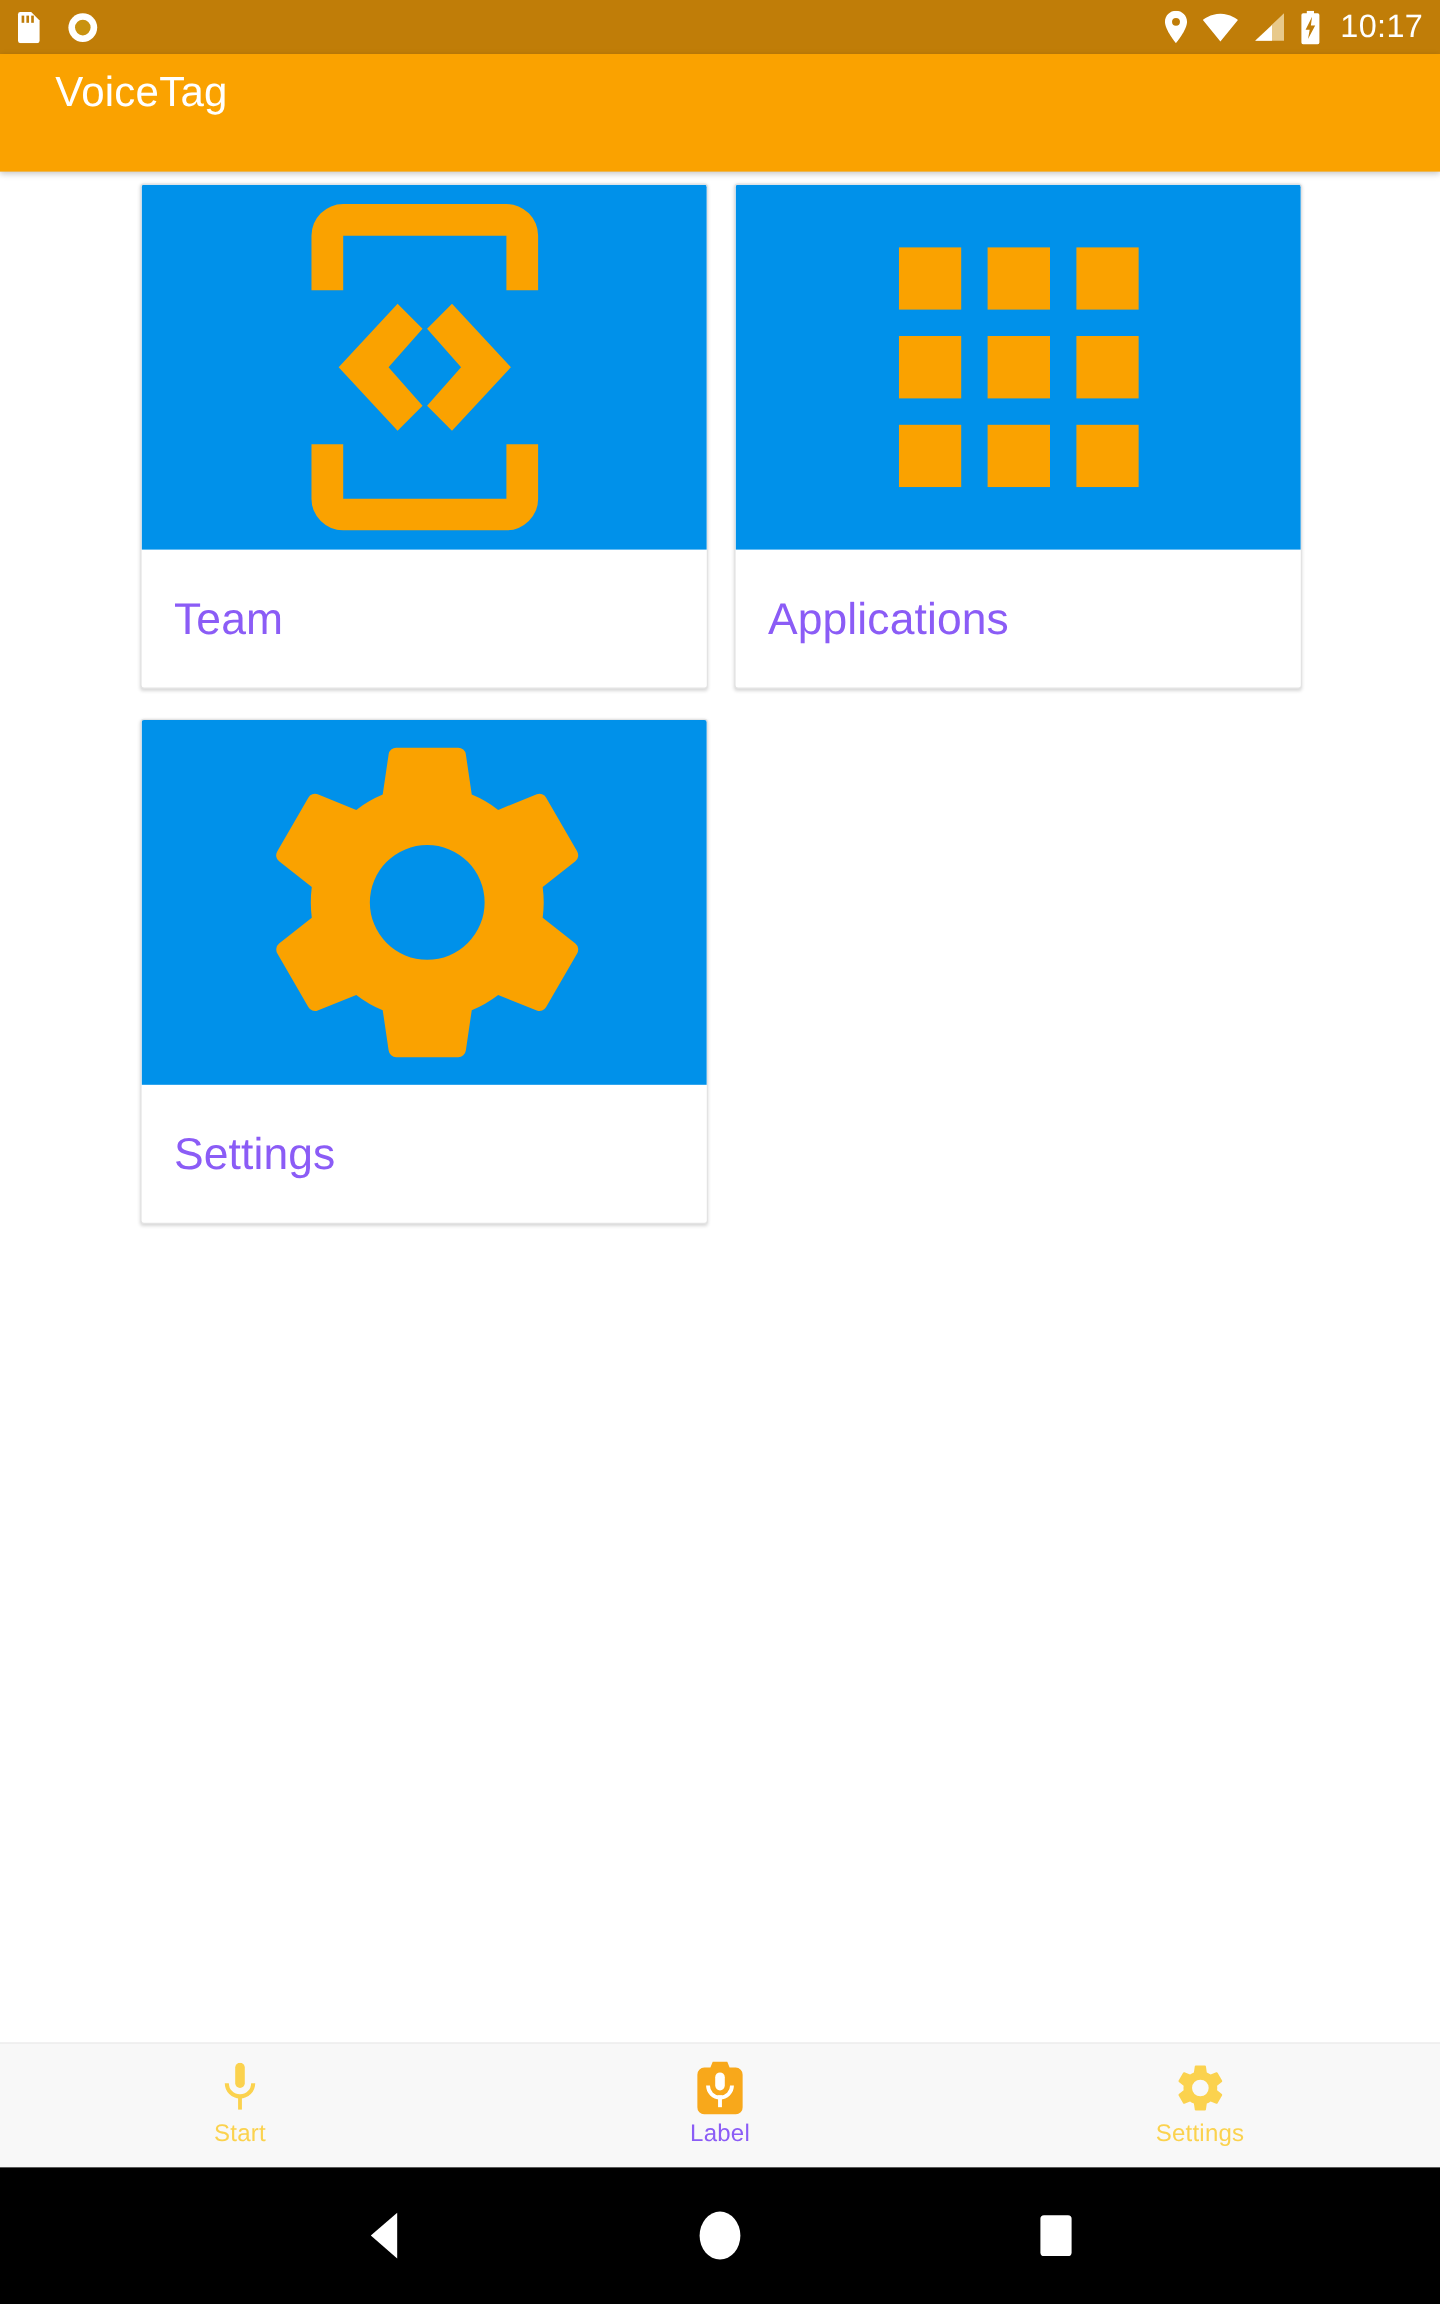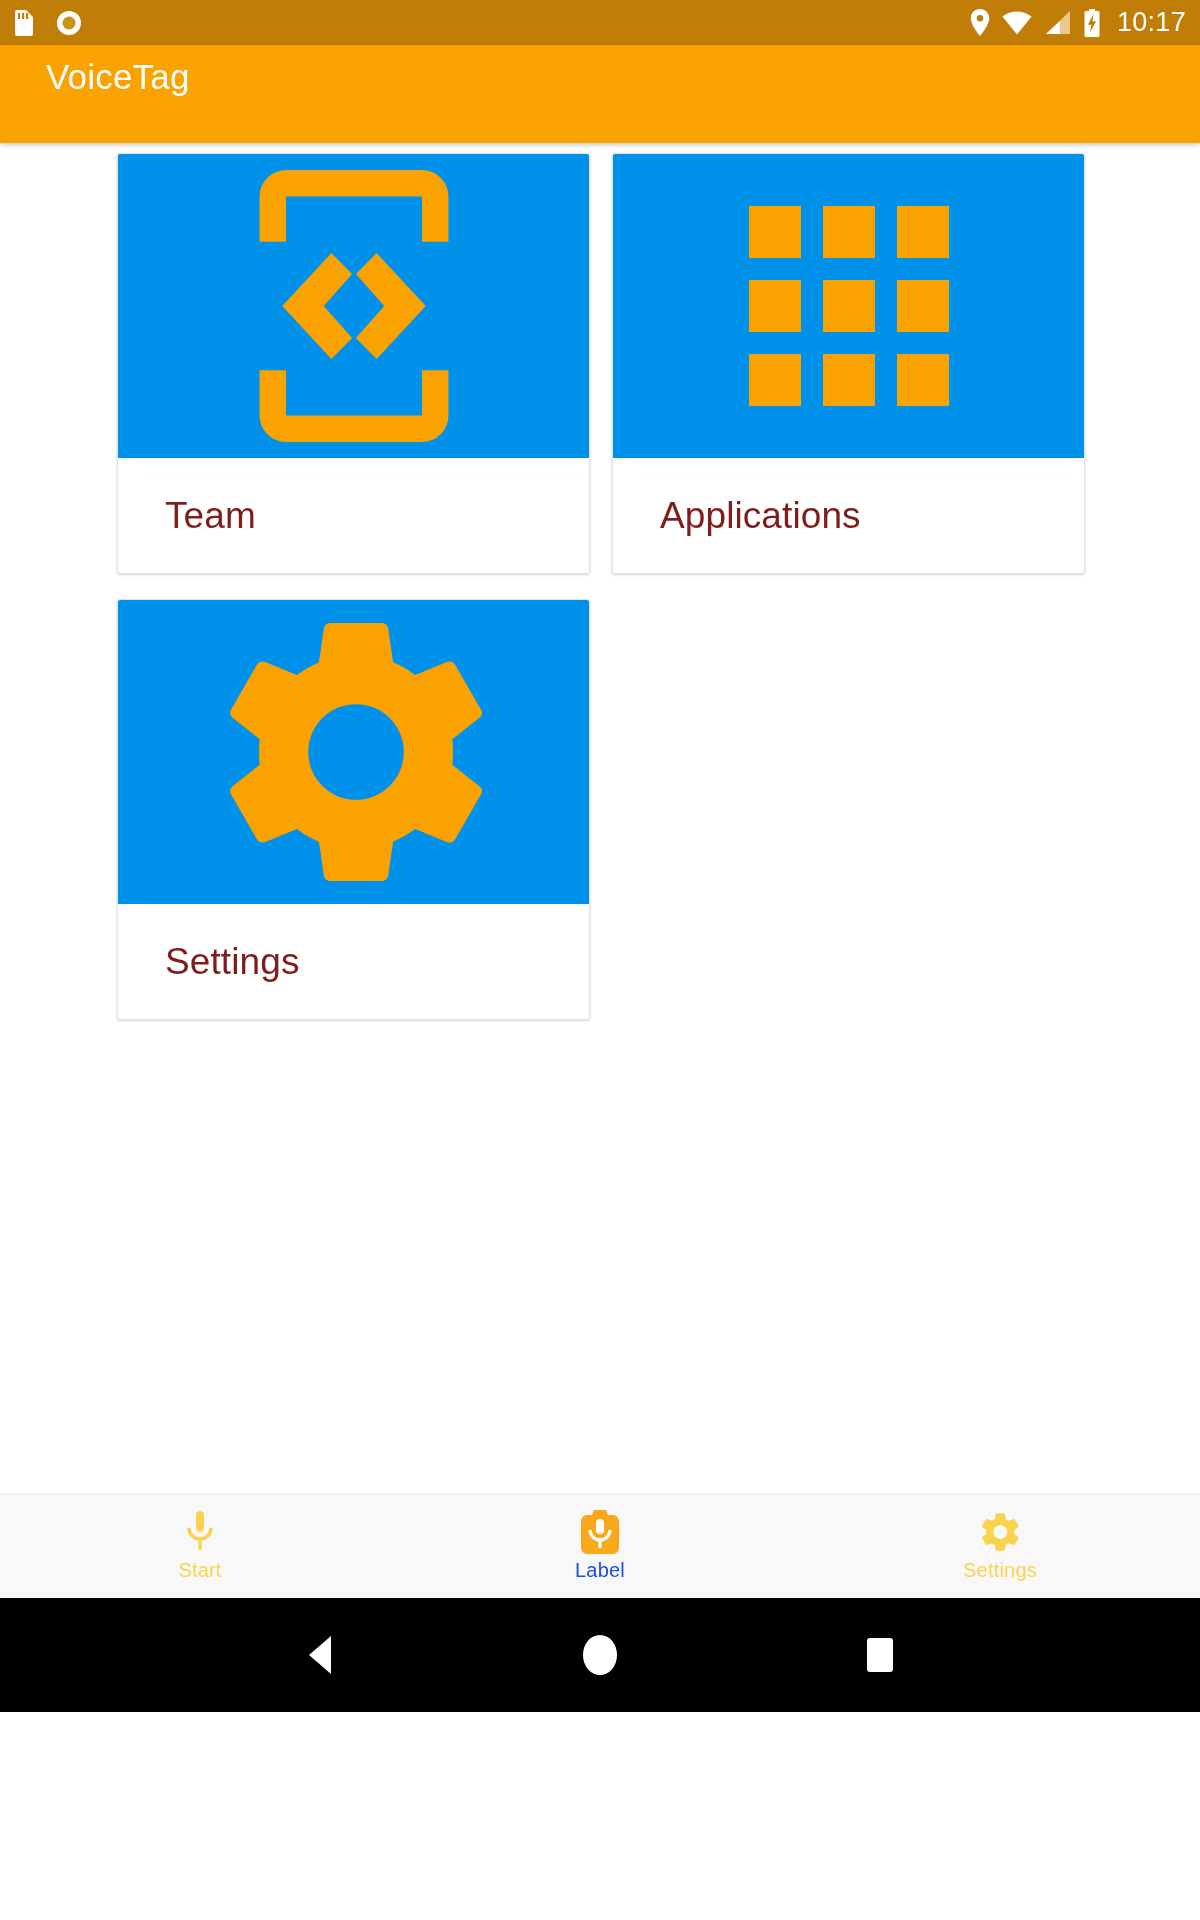--- a/index.html
+++ b/index.html
@@ -4,21 +4,21 @@
 <style>
   * { margin:0; padding:0; box-sizing:border-box; }
   html,body{
     width:1200px; height:1920px;
     background:#ffffff;
     font-family:"Liberation Sans", sans-serif;
     overflow:hidden;
   }
   .phone{
     position:relative;
-    width:1200px; height:1712px;
+    width:1200px; height:1920px;
     display:flex; flex-direction:column;
     background:#ffffff;
   }
 
   
   .status-bar{
     height:45px;
     background:#C07D08;
     display:flex; align-items:center;
     padding:0 14px;
@@ -79,25 +79,24 @@
     background:#0091EA;
     display:flex; align-items:center; justify-content:center;
     flex:0 0 auto;
   }
   .card-image svg{ display:block; }
   .card-label{
     height:115px;
     display:flex; align-items:center;
     padding:5px 27px;
     font-size:37px;
-    color:#7f1d1d;
+    color:#8b5cf6;
     font-weight:400;
     letter-spacing:.1px;
     white-space:nowrap;
-    margin-left:20px;
   }
 
   
   .bottom-nav{
     height:104px;
     background:#F8F8F8;
     border-top:1px solid #e9e9e9;
     display:flex;
     align-items:center;
     flex:0 0 auto;
@@ -110,21 +109,21 @@
     gap:6px;
     height:100%;
   }
   .nav-icon{ height:42px; display:flex; align-items:center; justify-content:center; }
   .nav-label{
     font-size:20px;
     letter-spacing:.2px;
   }
   .nav-item.inactive .nav-label{ color:#FBD košt; }
   .nav-item.inactive .nav-label{ color:#FBD24E; }
-  .nav-item.active .nav-label{ color:#1d4ed8; }
+  .nav-item.active .nav-label{ color:#8b5cf6; }
 
   
   .system-nav{
     height:114px;
     background:#000000;
     display:flex; align-items:center; justify-content:space-around;
     flex:0 0 auto;
     padding:0 180px;
   }
   .sys-btn{ display:flex; align-items:center; justify-content:center; width:120px; height:100%; }

